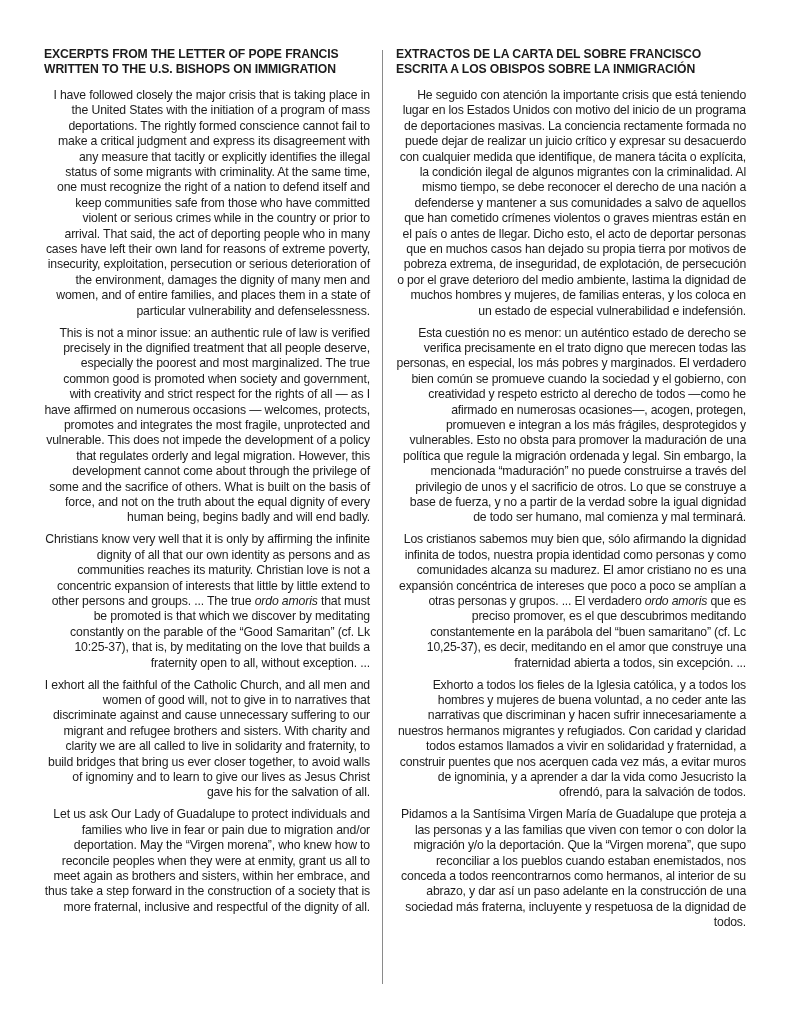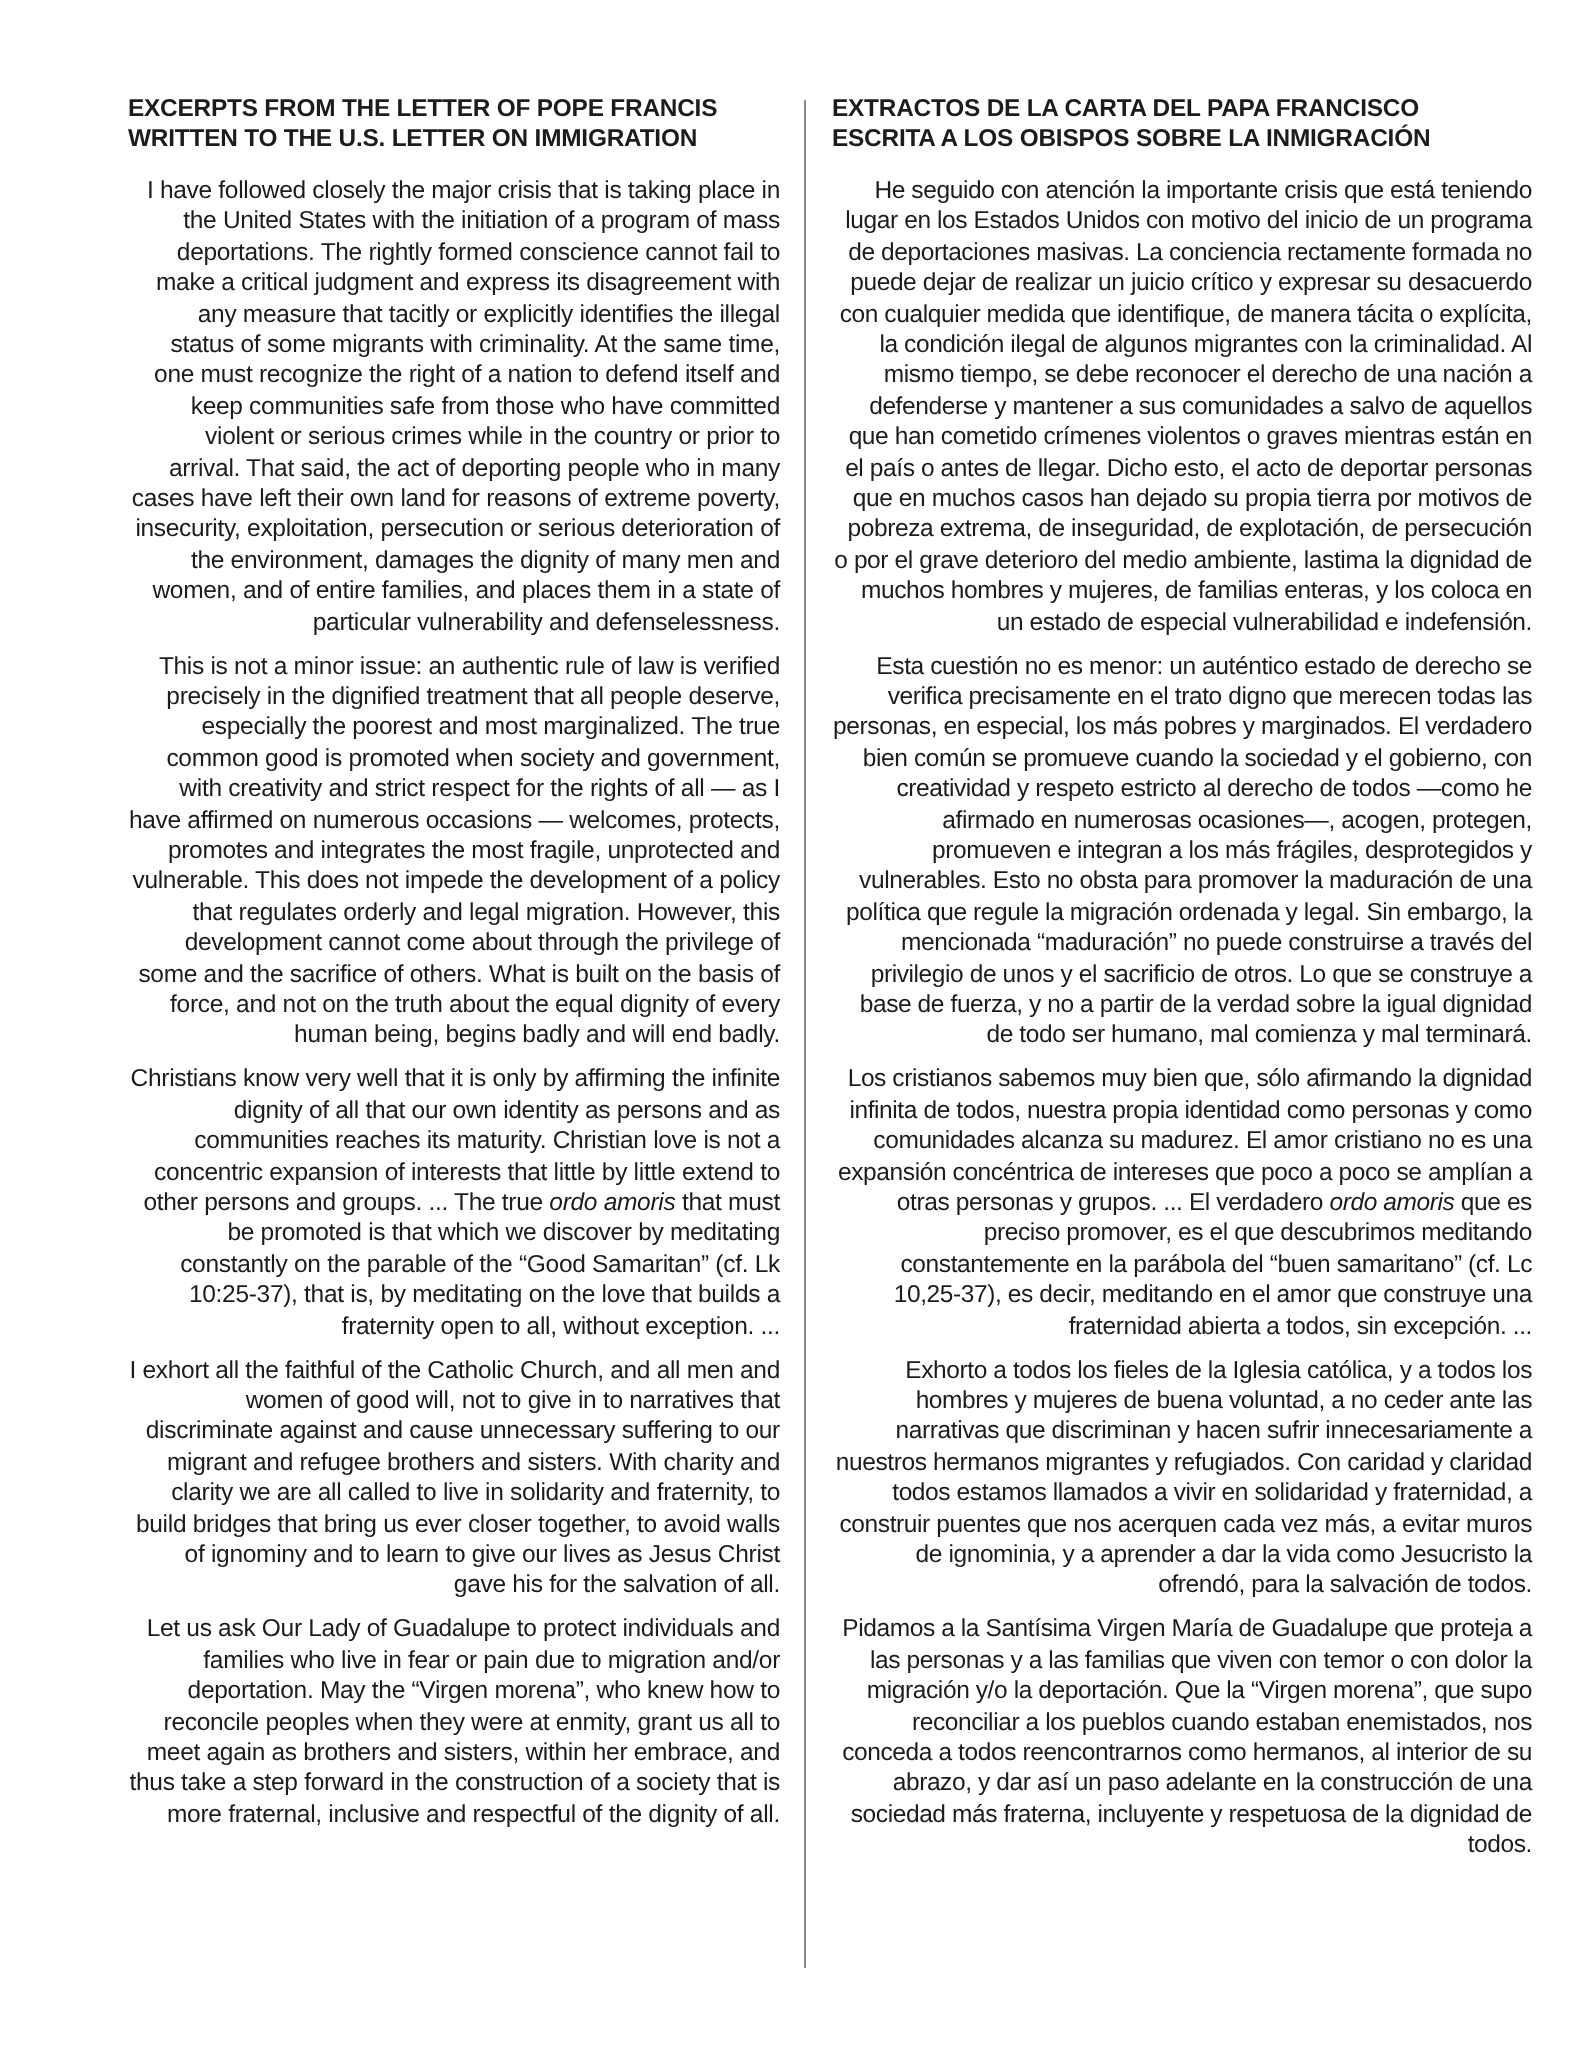--- a/index.html
+++ b/index.html
@@ -1,49 +1,49 @@
 <!DOCTYPE html>
 <html><head>
 <meta charset="utf-8">
 <style>
   html, body { margin: 0; padding: 0; background: #ffffff; }
   body { width: 794px; height: 1024px; position: relative; overflow: hidden; }
-  .page { position: absolute; left: 0; top: 0; width: 650px; height: 1024px; background: #fff; margin-left: 20px; }
+  .page { position: absolute; left: 0; top: 0; width: 650px; height: 1024px; background: #fff; }
   .col { position: absolute; top: 47px; font-family: "Liberation Sans", sans-serif; color: #1c1c1c; }
   .col-left { left: 44px; width: 326px; }
   .col-right { left: 396px; width: 350px; }
   .divider { position: absolute; left: 382px; top: 50px; width: 1px; height: 934px; background: #8a8a8a; }
   .heading { font-weight: bold; font-size: 12.2px; line-height: 15px; margin: 0 0 11px 0; letter-spacing: -0.1px; }
   .para { font-size: 12.25px; line-height: 15.4px; margin: 0 0 6.5px 0; letter-spacing: -0.15px; text-align: right; }
   .col-right .para { letter-spacing: -0.2px; }
   .heading span { display: block; }
   .para em { }
 </style>
 </head>
 <body>
 
 <div class="page">
 
   <div class="col col-left">
     <h2 class="heading">
       <span>EXCERPTS FROM THE LETTER OF POPE FRANCIS</span>
-      <span>WRITTEN TO THE U.S. LETTER ON IMMIGRATION</span>
+      <span>WRITTEN TO THE U.S. BISHOPS ON IMMIGRATION</span>
     </h2>
     <p class="para">I have followed closely the major crisis that is taking place in the United States with the initiation of a program of mass deportations. The rightly formed conscience cannot fail to make a critical judgment and express its disagreement with any measure that tacitly or explicitly identifies the illegal status of some migrants with criminality. At the same time, one must recognize the right of a nation to defend itself and keep communities safe from those who have committed violent or serious crimes while in the country or prior to arrival. That said, the act of deporting people who in many cases have left their own land for reasons of extreme poverty, insecurity, exploitation, persecution or serious deterioration of the environment, damages the dignity of many men and women, and of entire families, and places them in a state of particular vulnerability and defenselessness.</p>
     <p class="para">This is not a minor issue: an authentic rule of law is verified precisely in the dignified treatment that all people deserve, especially the poorest and most marginalized. The true common good is promoted when society and government, with creativity and strict respect for the rights of all — as I have affirmed on numerous occasions — welcomes, protects, promotes and integrates the most fragile, unprotected and vulnerable. This does not impede the development of a policy that regulates orderly and legal migration. However, this development cannot come about through the privilege of some and the sacrifice of others. What is built on the basis of force, and not on the truth about the equal dignity of every human being, begins badly and will end badly.</p>
     <p class="para"><span>Christians know very well that it is only by affirming the infinite dignity of all that our own identity as persons and as communities reaches its maturity. Christian love is not a concentric expansion of interests that little by little extend to other persons and groups. ... The true </span><em>ordo amoris</em><span> that must be promoted is that which we discover by meditating constantly on the parable of the “Good Samaritan” (cf. Lk 10:25-37), that is, by meditating on the love that builds a fraternity open to all, without exception. ...</span></p>
     <p class="para">I exhort all the faithful of the Catholic Church, and all men and women of good will, not to give in to narratives that discriminate against and cause unnecessary suffering to our migrant and refugee brothers and sisters. With charity and clarity we are all called to live in solidarity and fraternity, to build bridges that bring us ever closer together, to avoid walls of ignominy and to learn to give our lives as Jesus Christ gave his for the salvation of all.</p>
     <p class="para">Let us ask Our Lady of Guadalupe to protect individuals and families who live in fear or pain due to migration and/or deportation. May the “Virgen morena”, who knew how to reconcile peoples when they were at enmity, grant us all to meet again as brothers and sisters, within her embrace, and thus take a step forward in the construction of a society that is more fraternal, inclusive and respectful of the dignity of all.</p>
   </div>
 
   <div class="divider"></div>
 
   <div class="col col-right">
     <h2 class="heading">
-      <span>EXTRACTOS DE LA CARTA DEL PAPA FRANCISCO</span>
+      <span>EXTRACTOS DE LA CARTA DEL SOBRE FRANCISCO</span>
       <span>ESCRITA A LOS OBISPOS SOBRE LA INMIGRACIÓN</span>
     </h2>
     <p class="para">He seguido con atención la importante crisis que está teniendo lugar en los Estados Unidos con motivo del inicio de un programa de deportaciones masivas. La conciencia rectamente formada no puede dejar de realizar un juicio crítico y expresar su desacuerdo con cualquier medida que identifique, de manera tácita o explícita, la condición ilegal de algunos migrantes con la criminalidad. Al mismo tiempo, se debe reconocer el derecho de una nación a defenderse y mantener a sus comunidades a salvo de aquellos que han cometido crímenes violentos o graves mientras están en el país o antes de llegar. Dicho esto, el acto de deportar personas que en muchos casos han dejado su propia tierra por motivos de pobreza extrema, de inseguridad, de explotación, de persecución o por el grave deterioro del medio ambiente, lastima la dignidad de muchos hombres y mujeres, de familias enteras, y los coloca en un estado de especial vulnerabilidad e indefensión.</p>
     <p class="para">Esta cuestión no es menor: un auténtico estado de derecho se verifica precisamente en el trato digno que merecen todas las personas, en especial, los más pobres y marginados. El verdadero bien común se promueve cuando la sociedad y el gobierno, con creatividad y respeto estricto al derecho de todos —como he afirmado en numerosas ocasiones—, acogen, protegen, promueven e integran a los más frágiles, desprotegidos y vulnerables. Esto no obsta para promover la maduración de una política que regule la migración ordenada y legal. Sin embargo, la mencionada “maduración” no puede construirse a través del privilegio de unos y el sacrificio de otros. Lo que se construye a base de fuerza, y no a partir de la verdad sobre la igual dignidad de todo ser humano, mal comienza y mal terminará.</p>
     <p class="para"><span>Los cristianos sabemos muy bien que, sólo afirmando la dignidad infinita de todos, nuestra propia identidad como personas y como comunidades alcanza su madurez. El amor cristiano no es una expansión concéntrica de intereses que poco a poco se amplían a otras personas y grupos. ... El verdadero </span><em>ordo amoris</em><span> que es preciso promover, es el que descubrimos meditando constantemente en la parábola del “buen samaritano” (cf. Lc 10,25-37), es decir, meditando en el amor que construye una fraternidad abierta a todos, sin excepción. ...</span></p>
     <p class="para">Exhorto a todos los fieles de la Iglesia católica, y a todos los hombres y mujeres de buena voluntad, a no ceder ante las narrativas que discriminan y hacen sufrir innecesariamente a nuestros hermanos migrantes y refugiados. Con caridad y claridad todos estamos llamados a vivir en solidaridad y fraternidad, a construir puentes que nos acerquen cada vez más, a evitar muros de ignominia, y a aprender a dar la vida como Jesucristo la ofrendó, para la salvación de todos.</p>
     <p class="para">Pidamos a la Santísima Virgen María de Guadalupe que proteja a las personas y a las familias que viven con temor o con dolor la migración y/o la deportación. Que la “Virgen morena”, que supo reconciliar a los pueblos cuando estaban enemistados, nos conceda a todos reencontrarnos como hermanos, al interior de su abrazo, y dar así un paso adelante en la construcción de una sociedad más fraterna, incluyente y respetuosa de la dignidad de todos.</p>
   </div>
 
 </div>

